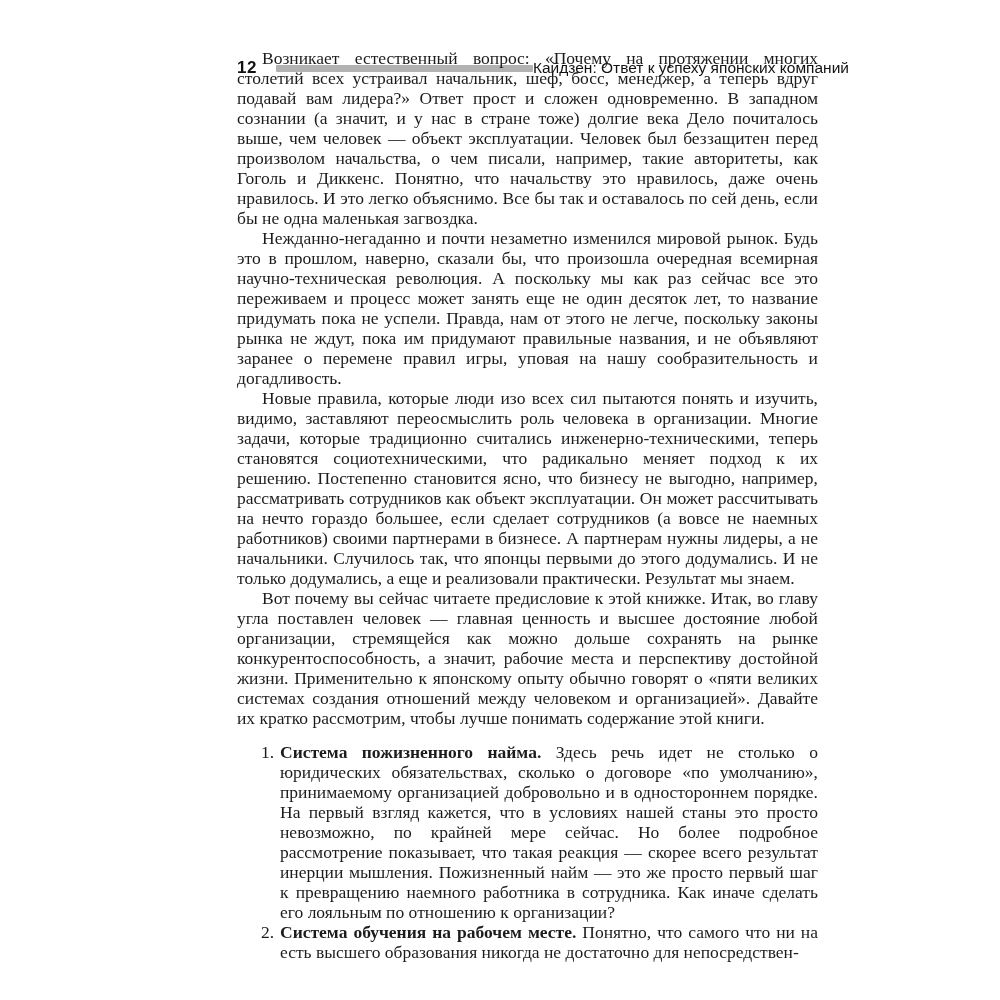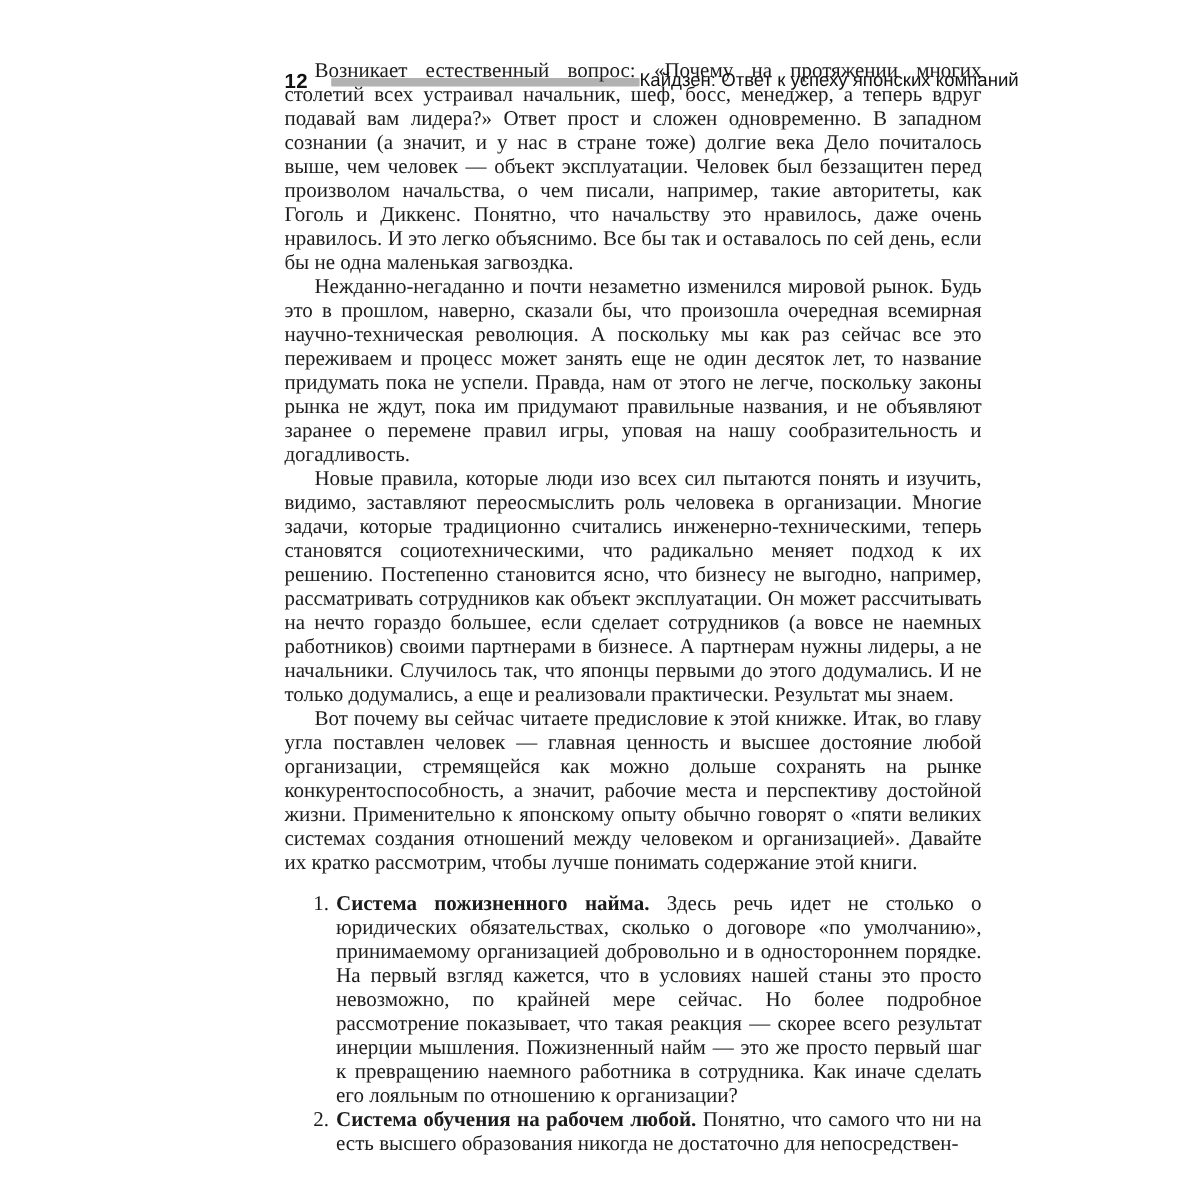--- a/index.html
+++ b/index.html
@@ -94,16 +94,16 @@
 
   <main class="content">
     <div id="paragraphs">
         <p class="para">Возникает естественный вопрос: «Почему на протяжении многих столетий всех устраивал начальник, шеф, босс, менеджер, а теперь вдруг подавай вам лидера?» Ответ прост и сложен одновременно. В западном сознании (а значит, и у нас в стране тоже) долгие века Дело почиталось выше, чем человек — объект эксплуатации. Человек был беззащитен перед произволом начальства, о чем писали, например, такие авторитеты, как Гоголь и Диккенс. Понятно, что начальству это нравилось, даже очень нравилось. И это легко объяснимо. Все бы так и оставалось по сей день, если бы не одна маленькая загвоздка.</p>
         <p class="para">Нежданно-негаданно и почти незаметно изменился мировой рынок. Будь это в прошлом, наверно, сказали бы, что произошла очередная всемирная научно-техническая революция. А поскольку мы как раз сейчас все это переживаем и процесс может занять еще не один десяток лет, то название придумать пока не успели. Правда, нам от этого не легче, поскольку законы рынка не ждут, пока им придумают правильные названия, и не объявляют заранее о перемене правил игры, уповая на нашу сообразительность и догадливость.</p>
         <p class="para">Новые правила, которые люди изо всех сил пытаются понять и изучить, видимо, заставляют переосмыслить роль человека в организации. Многие задачи, которые традиционно считались инженерно-техническими, теперь становятся социотехническими, что радикально меняет подход к их решению. Постепенно становится ясно, что бизнесу не выгодно, например, рассматривать сотрудников как объект эксплуатации. Он может рассчитывать на нечто гораздо большее, если сделает сотрудников (а вовсе не наемных работников) своими партнерами в бизнесе. А партнерам нужны лидеры, а не начальники. Случилось так, что японцы первыми до этого додумались. И не только додумались, а еще и реализовали практически. Результат мы знаем.</p>
         <p class="para">Вот почему вы сейчас читаете предисловие к этой книжке. Итак, во главу угла поставлен человек — главная ценность и высшее достояние любой организации, стремящейся как можно дольше сохранять на рынке конкурентоспособность, а значит, рабочие места и перспективу достойной жизни. Применительно к японскому опыту обычно говорят о «пяти великих системах создания отношений между человеком и организацией». Давайте их кратко рассмотрим, чтобы лучше понимать содержание этой книги.</p>
       </div>
     <div class="list-block" id="numbered-list">
         <div class="list-item"><span class="num">1.</span><span><b class="lead">Система пожизненного найма.</b> Здесь речь идет не столько о юридических обязательствах, сколько о договоре «по умолчанию», принимаемому организацией добровольно и в одностороннем порядке. На первый взгляд кажется, что в условиях нашей станы это просто невозможно, по крайней мере сейчас. Но более подробное рассмотрение показывает, что такая реакция — скорее всего результат инерции мышления. Пожизненный найм — это же просто первый шаг к превращению наемного работника в сотрудника. Как иначе сделать его лояльным по отношению к организации?</span></div>
-        <div class="list-item"><span class="num">2.</span><span><b class="lead">Система обучения на рабочем любой.</b> Понятно, что самого что ни на есть высшего образования никогда не достаточно для непосредствен-</span></div>
+        <div class="list-item"><span class="num">2.</span><span><b class="lead">Система обучения на рабочем месте.</b> Понятно, что самого что ни на есть высшего образования никогда не достаточно для непосредствен-</span></div>
       </div>
   </main>
 </div>
 
 </body></html>

